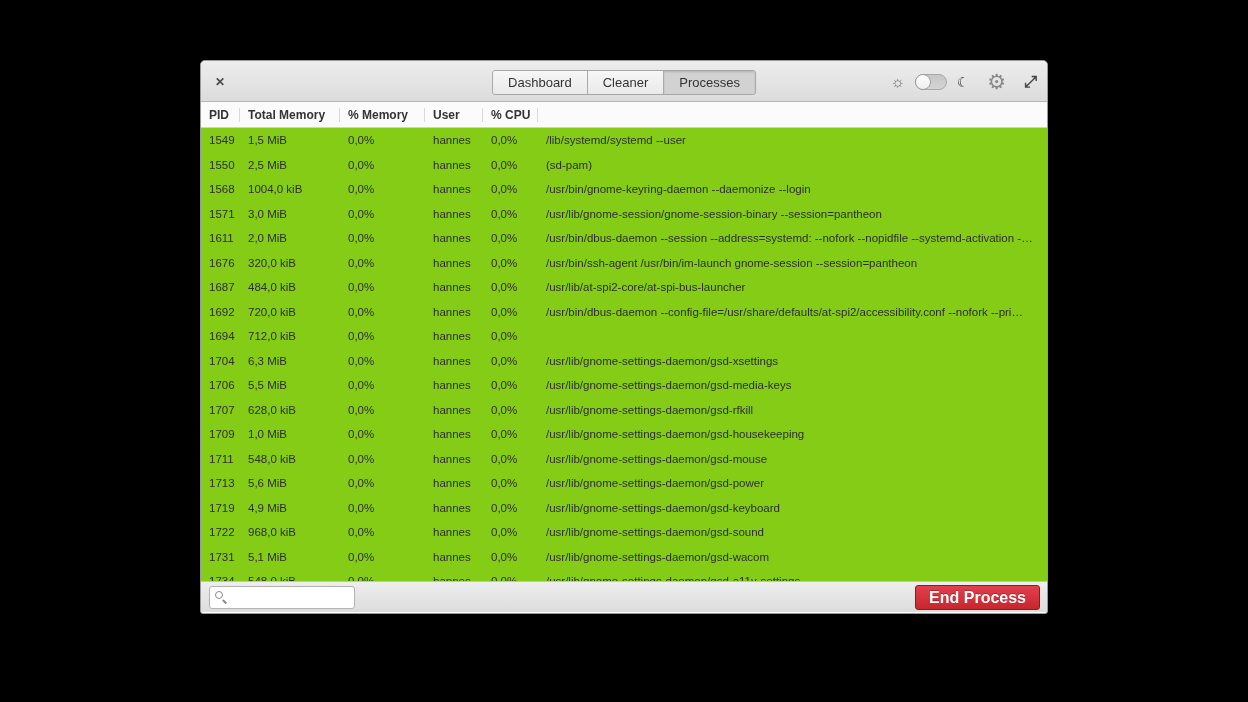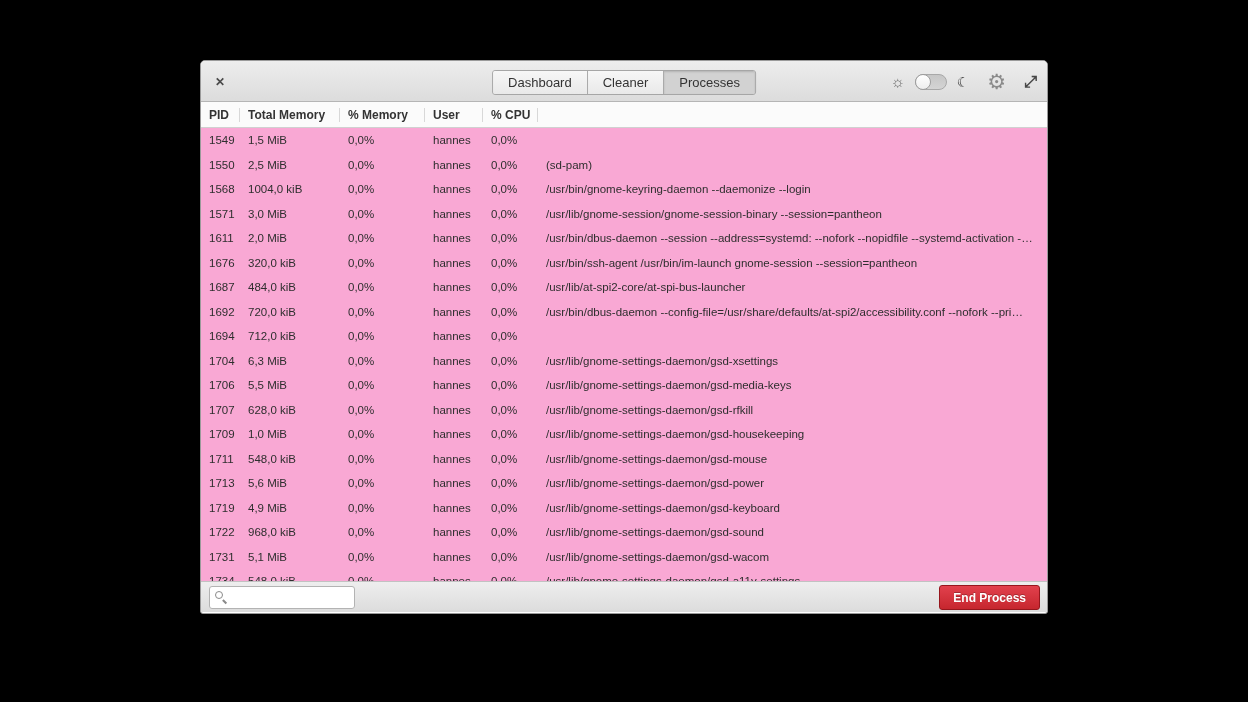--- a/index.html
+++ b/index.html
@@ -40,21 +40,21 @@
   .gear { font-size:21px; color:#8a8a8a; line-height:1; cursor:pointer; margin-left:8px;}
   .expand { font-size:16px; color:#474747; font-weight:bold; line-height:1;
             cursor:pointer; margin-left:8px; }
 
   
   .thead { display:flex; height:26px; background:#fbfbfb;
            border-bottom:1px solid #d0d0d0;align-items:center; }
   .th { display:flex; align-items:center; padding-left:8px; font-size:12px;
         font-weight:bold; color:#333; border-right:1px solid #d8d8d8;
         white-space:nowrap; overflow:hidden; }
-  .tbody { height:453px; overflow:hidden; background:#f9a8d4; }
+  .tbody { height:453px; overflow:hidden; background:#84cc16; }
   .tr { display:flex; height:24.5px; cursor:default; }
   .td { display:flex; align-items:center; padding-left:8px; font-size:11.5px;
         color:#2e2e2e; white-space:nowrap; overflow:hidden; }
   .c0 { width:39px; }  .c1 { width:100px; } .c2 { width:85px; }
   .c3 { width:58px; }  .c4 { width:55px; }  .c5 { flex:1; }
 
   
   .footer { position:relative; height:31px; border-top:1px solid #c2c2c2;
             background:linear-gradient(#eeeeee,#dcdcdc); }
   .search-box { position:absolute; left:8px; top:4px; width:146px; height:23px;
@@ -64,21 +64,21 @@
                        border:1.5px solid #8a8a8a; border-radius:50%; }
   .search-icon .handle { position:absolute; left:8px; top:8px; width:5px; height:1.5px;
                          background:#8a8a8a; transform:rotate(45deg);
                          transform-origin:left center; }
   .search-input { position:absolute; left:20px; top:0; width:122px; height:21px;
                   border:none; outline:none; background:transparent; font-size:12px;
                   color:#333; font-family:inherit; }
   .end-process { position:absolute; right:7px; top:3px; height:25px; padding:0 13px;
                  background:linear-gradient(#e2414d,#c6262e);
                  border:1px solid #96161d; border-radius:3px; color:#fff;
-                 font-size:12px; font-weight:bold; cursor:pointer;
+                 font-size:16px; font-weight:bold; cursor:pointer;
                  text-shadow:0 -1px 0 rgba(0,0,0,.25); font-family:inherit; }
 </style>
 </head>
 <body>
 
 <div class="window">
 
   <div class="titlebar">
     <button class="close-btn">✕</button>
 
@@ -107,20 +107,21 @@
       <div class="th c4">% CPU</div>
     </div>
 
   <div class="tbody">
       <div class="tr">
         <div class="td c0">1549</div>
         <div class="td c1">1,5 MiB</div>
         <div class="td c2">0,0%</div>
         <div class="td c3">hannes</div>
         <div class="td c4">0,0%</div>
+        <div class="td c5">/lib/systemd/systemd --user</div>
       </div>
       <div class="tr">
         <div class="td c0">1550</div>
         <div class="td c1">2,5 MiB</div>
         <div class="td c2">0,0%</div>
         <div class="td c3">hannes</div>
         <div class="td c4">0,0%</div>
         <div class="td c5">(sd-pam)</div>
       </div>
       <div class="tr">

